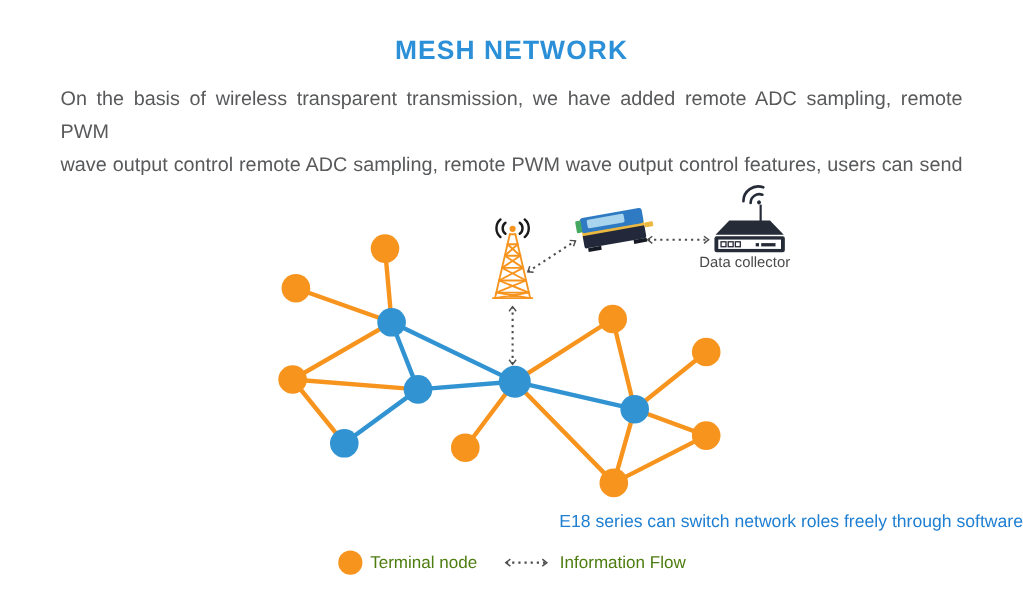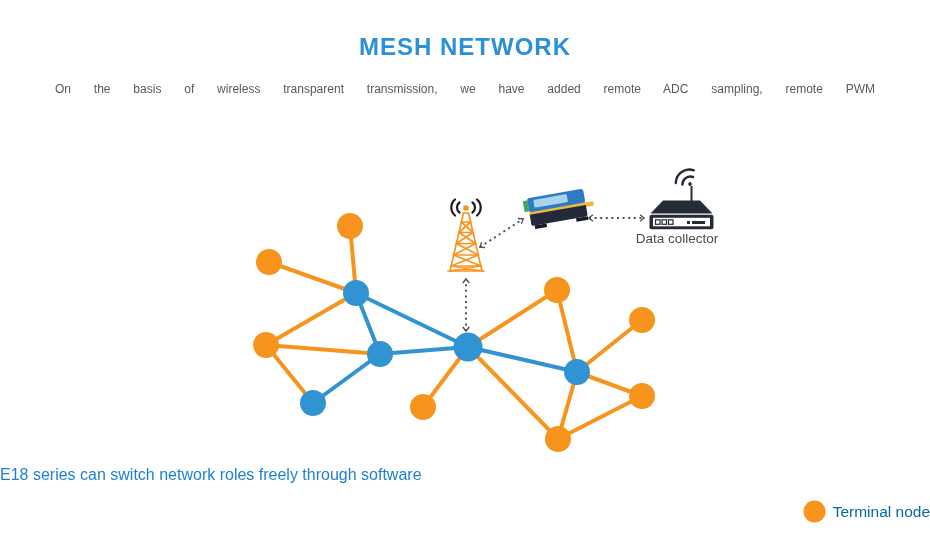--- a/index.html
+++ b/index.html
@@ -1,42 +1,43 @@
 <!DOCTYPE html>
 <html><head>
 <meta charset="utf-8">
 <style>
   html,body{margin:0;padding:0;background:#fff;}
   .page{position:relative;width:930px;height:551px;background:#ffffff;overflow:hidden;
         font-family:"Liberation Sans",sans-serif;}
   .title{position:absolute;top:33px;left:0;width:100%;text-align:center;
          font-size:24px;font-weight:bold;letter-spacing:1px;color:#2b90d8;margin:0;}
   .para{position:absolute;top:74px;left:55px;right:55px;
-        font-size:12px;line-height:30px;color:#58595b;}
+        font-size:18px;line-height:30px;color:#58595b;}
   .pline{text-align:justify;}
   .pline.j{text-align-last:justify;}
   .diagram-svg{position:absolute;top:0;left:0;width:930px;height:551px;}
-  .caption{position:absolute;top:466px;left:0;width:100%;text-align:left;
+  .caption{position:absolute;top:466px;left:0;width:100%;text-align:right;
            font-size:16px;color:#1e7fd2;}
   .legend{position:absolute;top:500px;left:0;right:0;display:flex;
-          justify-content:flex-end;align-items:center;gap:21px;
-          font-size:15.5px;color:#0369a1;}
+          justify-content:center;align-items:center;gap:21px;
+          font-size:15.5px;color:#4d7c0f;}
   .legend-item{display:flex;align-items:center;gap:7px;}
   .legend-item svg{display:block;}
   .dc-label{font-size:13.5px;fill:#4a4a4a;}
 </style>
 </head>
 <body>
 
 <div class="page">
 
   <h1 class="title">MESH NETWORK</h1>
 
   <div class="para">
     <div class="pline j">On the basis of wireless transparent transmission, we have added remote ADC sampling, remote PWM</div>
+    <div class="pline j">wave output control remote ADC sampling, remote PWM wave output control features, users can send</div>
   </div>
 
   <svg class="diagram-svg" viewBox="0 0 930 551" xmlns="http://www.w3.org/2000/svg">
     <defs>
       <marker id="chev" viewBox="0 0 8 8" markerWidth="8" markerHeight="8" refX="6" refY="4" orient="auto-start-reverse" markerUnits="userSpaceOnUse">
         <path d="M2,0.8 L6.2,4 L2,7.2" fill="none" stroke="#4d4d4d" stroke-width="1.3"></path>
       </marker>
       <g id="dtu-device">
         <rect x="-30" y="-6" width="57" height="13" rx="2" fill="#23293A"></rect>
         <rect x="-27" y="7" width="12" height="3.5" fill="#161a24"></rect>
@@ -137,15 +138,21 @@
 
   <div class="caption">E18 series can switch network roles freely through software</div>
 
   <div class="legend">
     <div class="legend-item">
       <svg width="23" height="23">
         <circle cx="11.5" cy="11.5" r="11" fill="#F7941E"></circle>
       </svg>
       <span>Terminal node</span>
     </div>
+    <div class="legend-item">
+      <svg width="47" height="15">
+        <line x1="5" y1="7.5" x2="42" y2="7.5" stroke="#4d4d4d" stroke-width="1.9" stroke-dasharray="2 3.6" marker-start="url(#chev)" marker-end="url(#chev)"></line>
+      </svg>
+      <span>Information Flow</span>
+    </div>
   </div>
 
 </div>
 
 </body></html>

